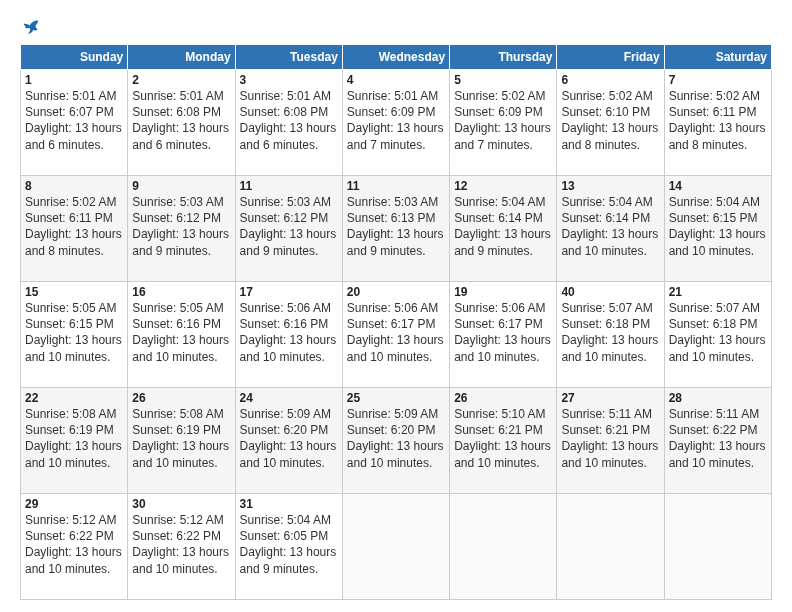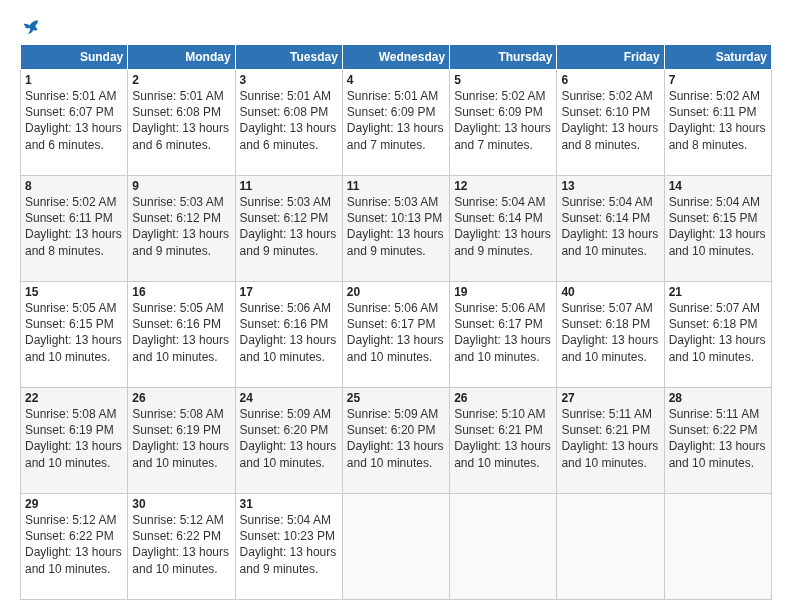--- a/index.html
+++ b/index.html
@@ -213,21 +213,21 @@
         <div class="day-info">
           <span>Sunrise: 5:03 AM</span><br>
           <span>Sunset: 6:12 PM</span><br>
           <span>Daylight: 13 hours and 9 minutes.</span>
         </div>
       </td>
           <td>
         <span class="day-num">11</span>
         <div class="day-info">
           <span>Sunrise: 5:03 AM</span><br>
-          <span>Sunset: 10:13 PM</span><br>
+          <span>Sunset: 6:13 PM</span><br>
           <span>Daylight: 13 hours and 9 minutes.</span>
         </div>
       </td>
           <td>
         <span class="day-num">12</span>
         <div class="day-info">
           <span>Sunrise: 5:04 AM</span><br>
           <span>Sunset: 6:14 PM</span><br>
           <span>Daylight: 13 hours and 9 minutes.</span>
         </div>
@@ -379,21 +379,21 @@
         <div class="day-info">
           <span>Sunrise: 5:12 AM</span><br>
           <span>Sunset: 6:22 PM</span><br>
           <span>Daylight: 13 hours and 10 minutes.</span>
         </div>
       </td>
           <td>
         <span class="day-num">31</span>
         <div class="day-info">
           <span>Sunrise: 5:04 AM</span><br>
-          <span>Sunset: 10:23 PM</span><br>
+          <span>Sunset: 6:05 PM</span><br>
           <span>Daylight: 13 hours and 9 minutes.</span>
         </div>
       </td>
           <td class="empty-cell"></td>
           <td class="empty-cell"></td>
           <td class="empty-cell"></td>
           <td class="empty-cell"></td>
         </tr>
       </tbody>
   </table>

